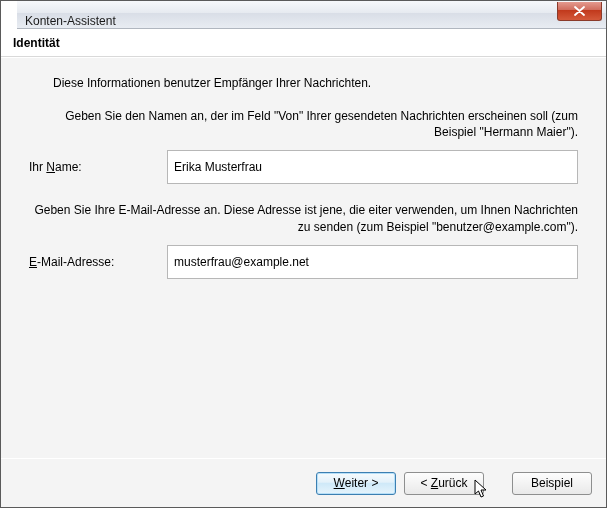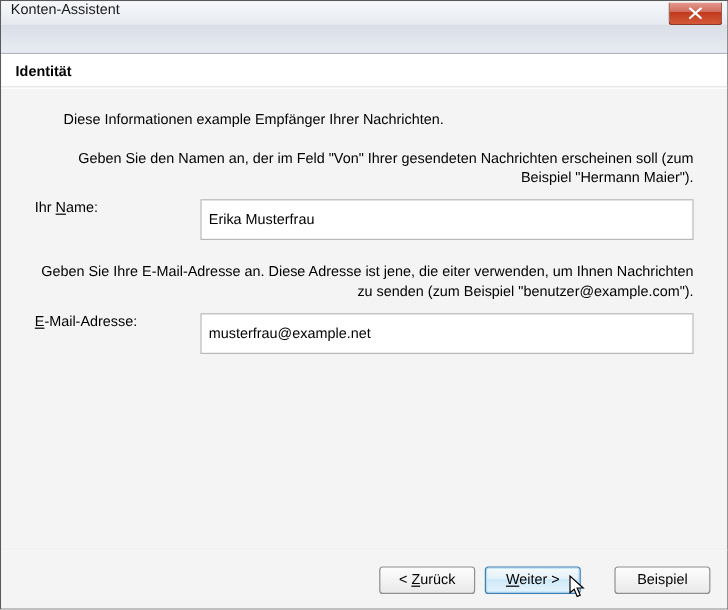--- a/index.html
+++ b/index.html
@@ -16,27 +16,28 @@
   .window {
     width: 607px;
     height: 508px;
     border: 1px solid #5a5a5a;
     background: #fff;
     display: flex;
     flex-direction: column;
     box-shadow: 0 0 8px rgba(0,0,0,0.3);
   }
   .titlebar {
-    height: 44px;
+    height: 28px;
     background: linear-gradient(to bottom, #f6f8fb 0%, #e6eaf0 45%, #d9dee7 46%, #e8ecf2 100%);
     border-bottom: 1px solid #b0b6bf;
     display: flex;
-    align-items: flex-start;
+    align-items: flex-end;
     padding: 0 0 0 8px;
     position: relative;
+    margin-left: 16px;
   }
   .titlebar-title {
     font-size: 12px;
     color: #1a1a1a;
   }
   .close-btn {
     position: absolute;
     right: 4px;
     top: 1px;
     width: 45px;
@@ -76,21 +77,21 @@
   .intro {
     margin: 2px 0 18px 24px;
   }
   .para {
     margin: 14px 0 10px 0;
     line-height: 1.35;
     text-align: right;
   }
   .row {
     display: flex;
-    align-items: flex-start;
+    align-items: center;
     margin: 6px 0 18px 0;
   }
   .lbl {
     width: 138px;
     padding-left: 0;
   }
   .lbl .ul { text-decoration: underline; }
   .field {
     flex: 1;
     height: 34px;
@@ -158,21 +159,21 @@
       </svg>
     </div>
   </div>
 
   <div class="header">
     <span class="header-title">Identität</span>
   </div>
 
   <div class="content">
 
-    <div class="intro">Diese Informationen example Empfänger Ihrer Nachrichten.</div>
+    <div class="intro">Diese Informationen benutzer Empfänger Ihrer Nachrichten.</div>
 
     <div class="para">Geben Sie den Namen an, der im Feld "Von" Ihrer gesendeten Nachrichten erscheinen soll (zum Beispiel "Hermann Maier").</div>
 
     <div class="row">
       <div class="lbl">
         <span>Ihr </span><span class="ul">N</span><span>ame:</span>
       </div>
       <input type="text" class="field" value="Erika Musterfrau" style="">
     </div>
 
@@ -181,25 +182,25 @@
     <div class="row">
       <div class="lbl">
         <span class="ul">E</span><span>-Mail-Adresse:</span>
       </div>
       <input type="text" class="field" value="musterfrau@example.net" style="">
     </div>
 
     <div class="sep"></div>
 
     <div class="footer">
+      <button class="btn default">
+        <span class="ul">W</span><span>eiter &gt;</span>
+      </button>
       <button class="btn">
         <span>&lt; </span><span class="ul">Z</span><span>urück</span>
-      </button>
-      <button class="btn default">
-        <span class="ul">W</span><span>eiter &gt;</span>
       </button>
       <div class="gap"></div>
       <button class="btn">
         <span>Beispiel</span>
       </button>
 
       <svg class="cursor" width="16" height="20" viewBox="0 0 16 20">
         <path d="M1 1 L1 15 L4.5 12 L7 18 L9.5 17 L7 11 L12 11 Z" fill="#fff" stroke="#000" stroke-width="1"></path>
       </svg>
     </div>

